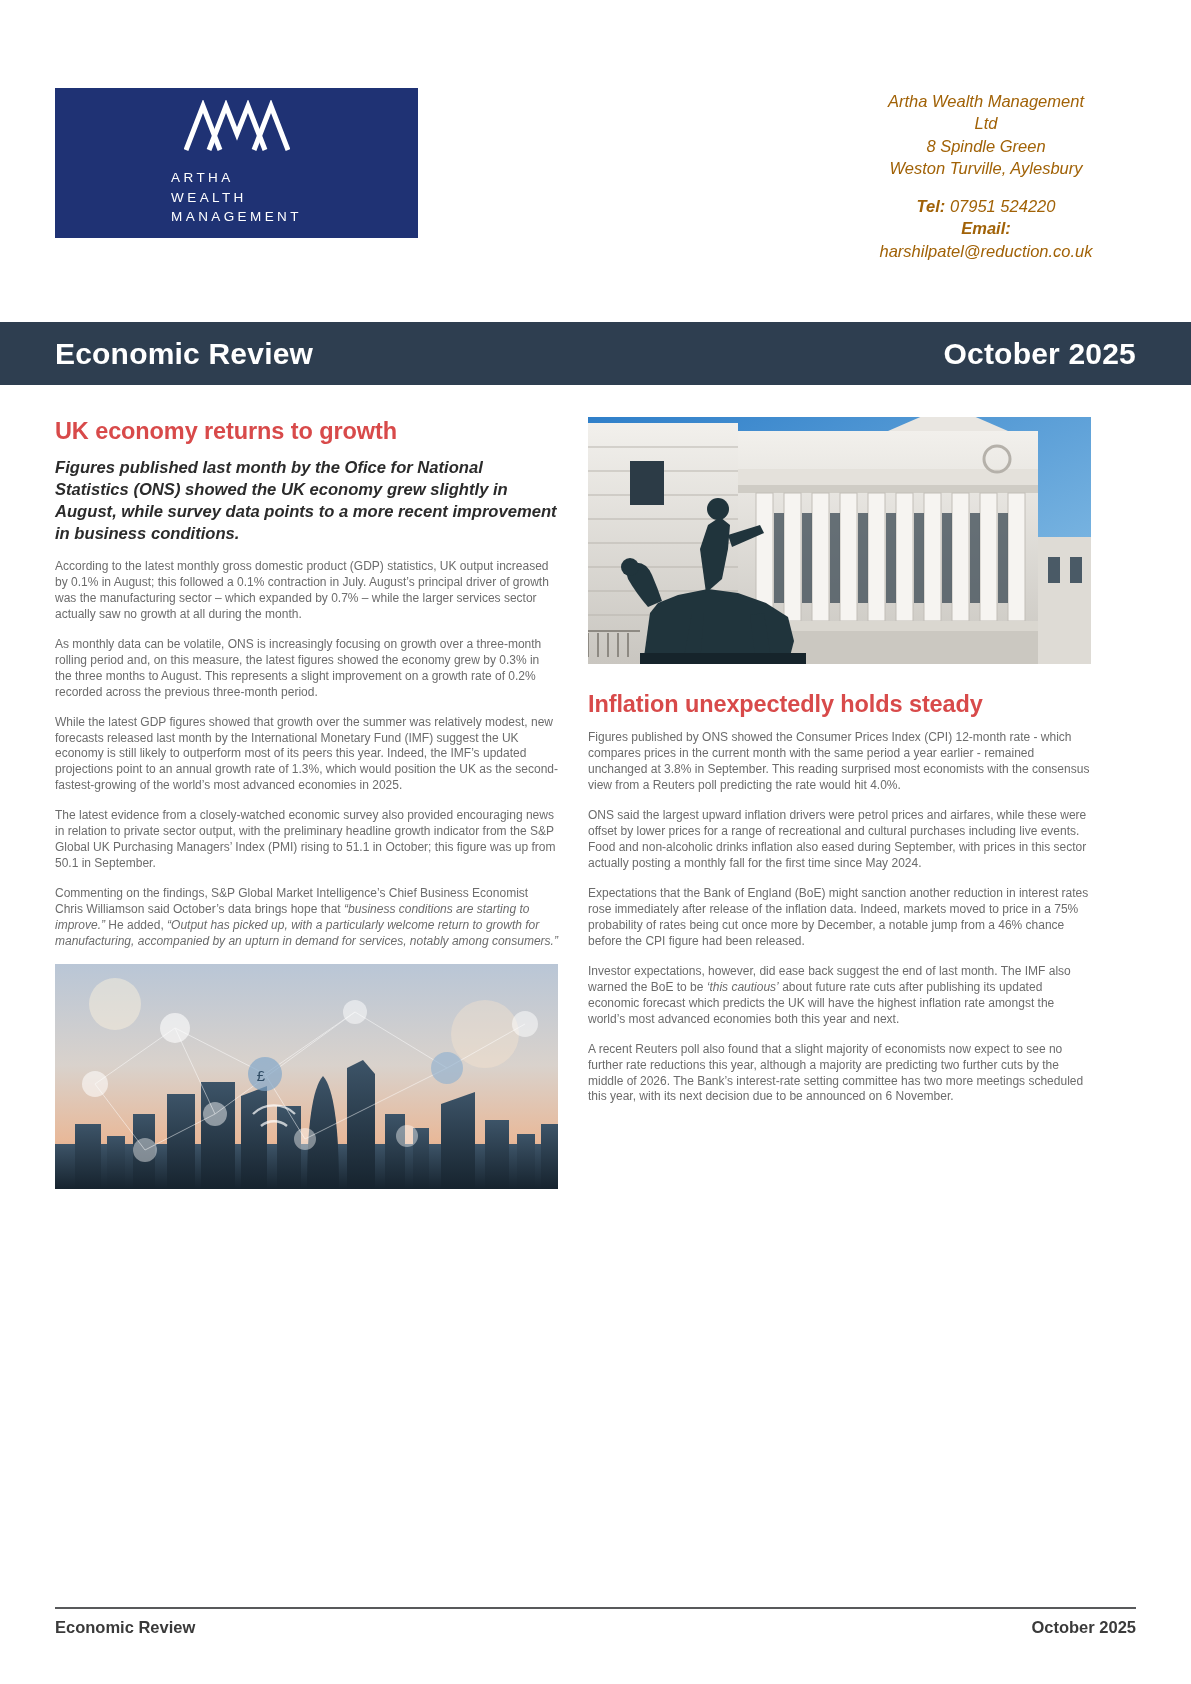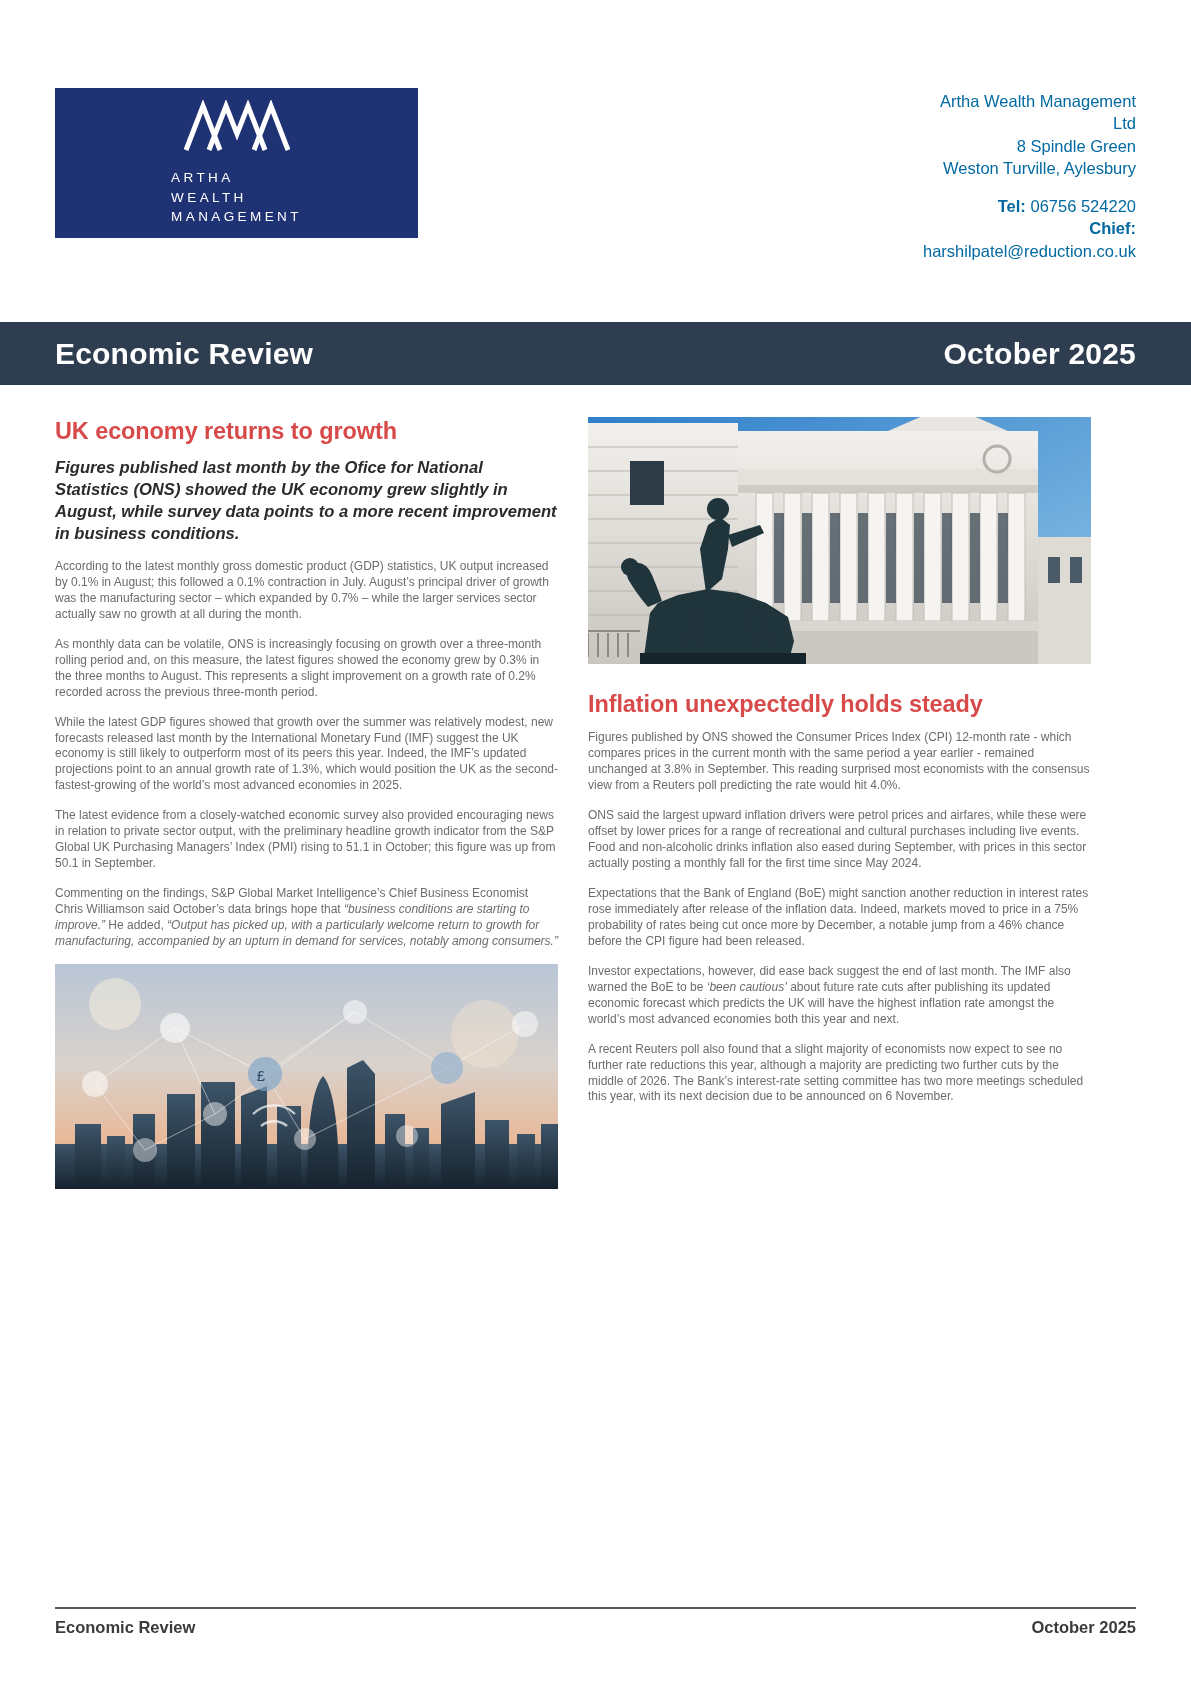--- a/index.html
+++ b/index.html
@@ -49,26 +49,27 @@
   }
   .logo-words span {
     color: #ffffff;
     font-size: 13.5px;
     letter-spacing: 3.4px;
     line-height: 1.25;
     font-weight: 400;
   }
 
   .contact {
-    text-align: right;
+    text-align: center;
     font-size: 16.5px;
     line-height: 1.35;
-    color: #0369a1;
+    color: #a16207;
     padding-top: 2px;
     width: 300px;
+    font-style: italic;
   }
   .contact .cline { display: block; white-space: nowrap; }
   .contact .gap { height: 16px; }
   .contact b { font-weight: 700; }
   .contact .email-addr { display: block; }
 
   
   .banner {
     position: absolute;
     left: 0;
@@ -186,22 +187,22 @@
       <span>MANAGEMENT</span>
     </span>
   </div>
 
   <div class="contact">
     <span class="cline">Artha Wealth Management</span>
     <span class="cline">Ltd</span>
     <span class="cline">8 Spindle Green</span>
     <span class="cline">Weston Turville, Aylesbury</span>
     <div class="gap"></div>
-    <span class="cline"><b>Tel:</b> <span>06756 524220</span></span>
-    <span class="cline"><b>Chief:</b></span>
+    <span class="cline"><b>Tel:</b> <span>07951 524220</span></span>
+    <span class="cline"><b>Email:</b></span>
     <span class="cline email-addr">harshilpatel@reduction.co.uk</span>
   </div>
 </div>
 
 <div class="banner">
   <span class="banner-title">Economic Review</span>
   <span class="banner-date">October 2025</span>
 </div>
 
 <div class="content">
@@ -373,21 +374,21 @@
           <line x1="40" y1="216" x2="40" y2="240"></line>
             <line x1="0" y1="214" x2="52" y2="214"></line>
         </g>
       </svg>
     </div>
 
     <h2 class="section-head">Inflation unexpectedly holds steady</h2>
     <p class="body">Figures published by ONS showed the Consumer Prices Index (CPI) 12-month rate - which compares prices in the current month with the same period a year earlier - remained unchanged at 3.8% in September. This reading surprised most economists with the consensus view from a Reuters poll predicting the rate would hit 4.0%.</p>
     <p class="body">ONS said the largest upward inflation drivers were petrol prices and airfares, while these were offset by lower prices for a range of recreational and cultural purchases including live events. Food and non-alcoholic drinks inflation also eased during September, with prices in this sector actually posting a monthly fall for the first time since May 2024.</p>
     <p class="body">Expectations that the Bank of England (BoE) might sanction another reduction in interest rates rose immediately after release of the inflation data. Indeed, markets moved to price in a 75% probability of rates being cut once more by December, a notable jump from a 46% chance before the CPI figure had been released.</p>
-    <p class="body"><span>Investor expectations, however, did ease back suggest the end of last month. The IMF also warned the BoE to be </span><em>‘been cautious’</em><span> about future rate cuts after publishing its updated economic forecast which predicts the UK will have the highest inflation rate amongst the world’s most advanced economies both this year and next.</span></p>
+    <p class="body"><span>Investor expectations, however, did ease back suggest the end of last month. The IMF also warned the BoE to be </span><em>‘this cautious’</em><span> about future rate cuts after publishing its updated economic forecast which predicts the UK will have the highest inflation rate amongst the world’s most advanced economies both this year and next.</span></p>
     <p class="body">A recent Reuters poll also found that a slight majority of economists now expect to see no further rate reductions this year, although a majority are predicting two further cuts by the middle of 2026. The Bank’s interest-rate setting committee has two more meetings scheduled this year, with its next decision due to be announced on 6 November.</p>
   </div>
 </div>
 
 <div class="footer">
   <div class="footer-rule"></div>
   <div class="footer-row">
     <span>Economic Review</span>
     <span>October 2025</span>
   </div>

